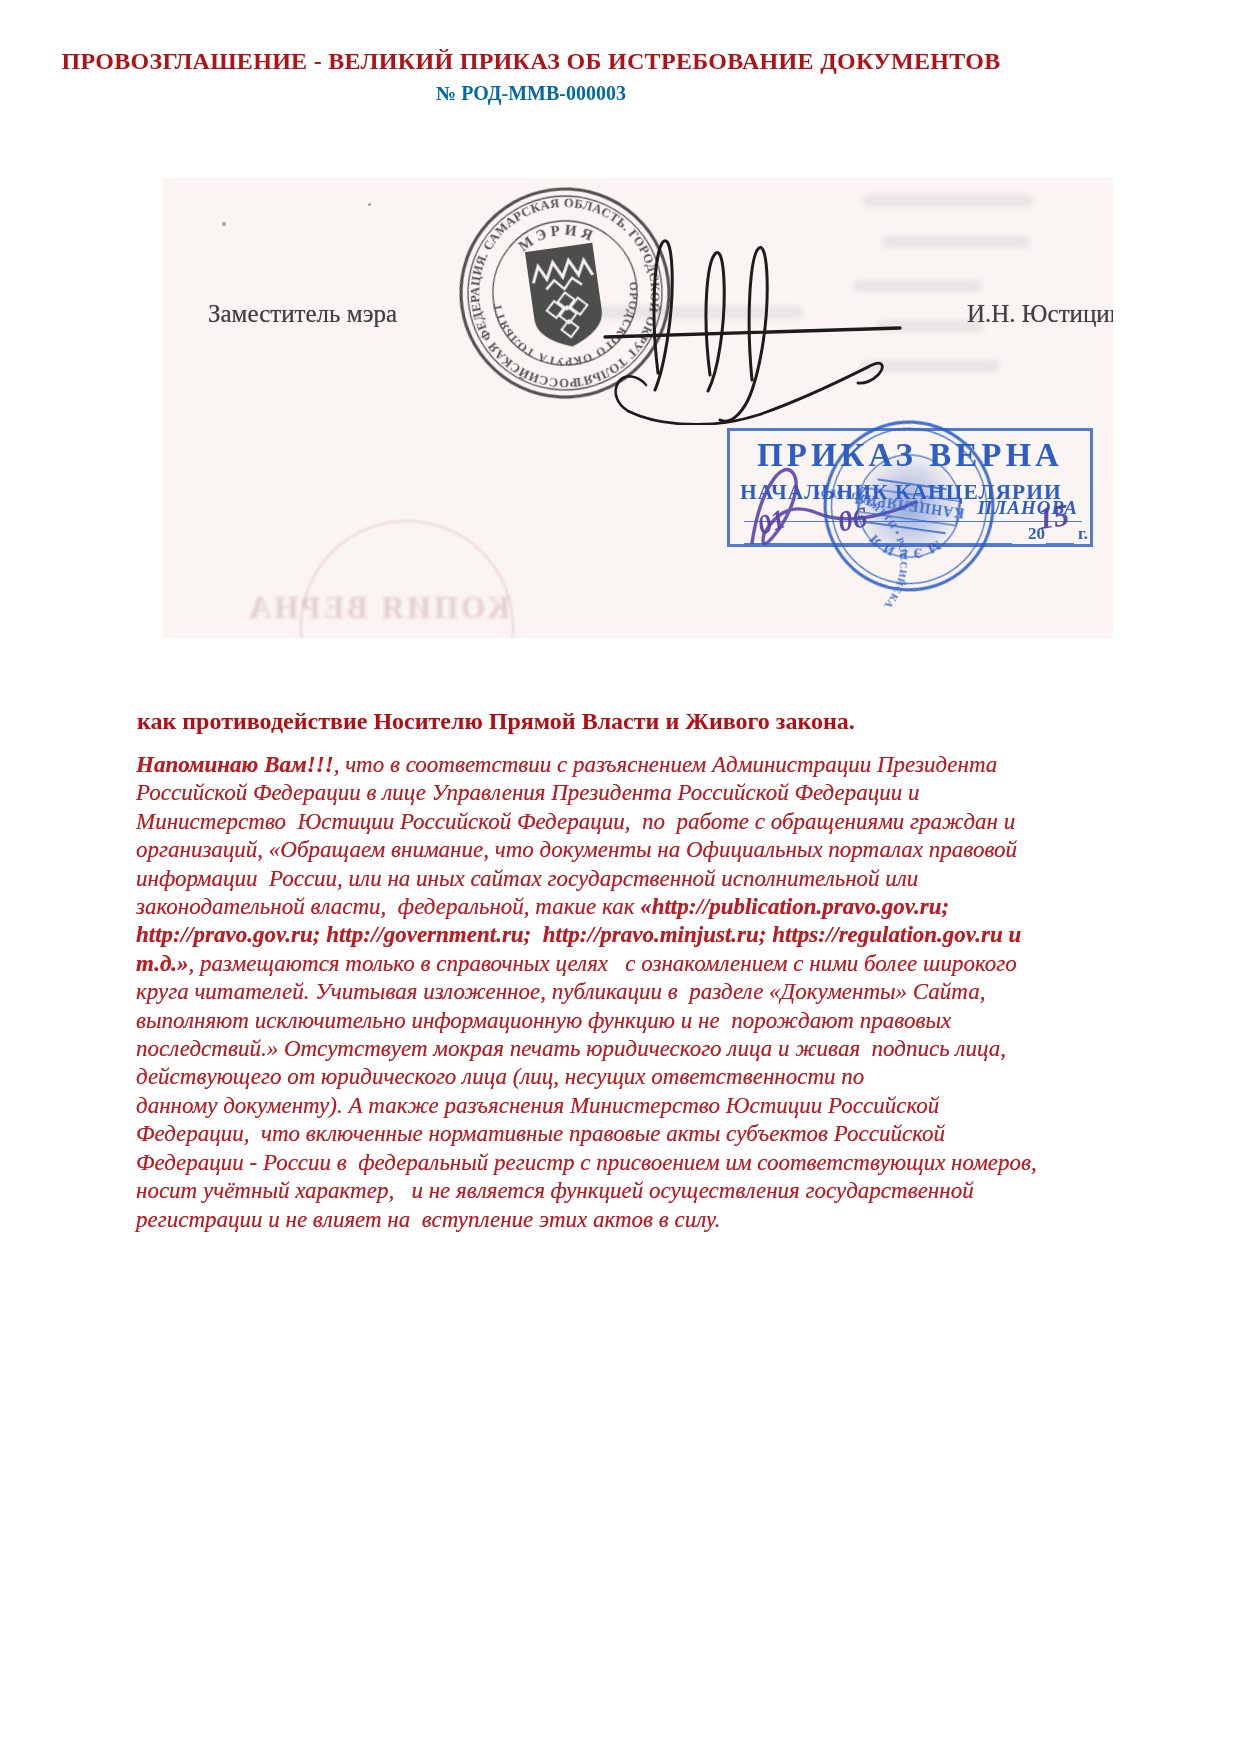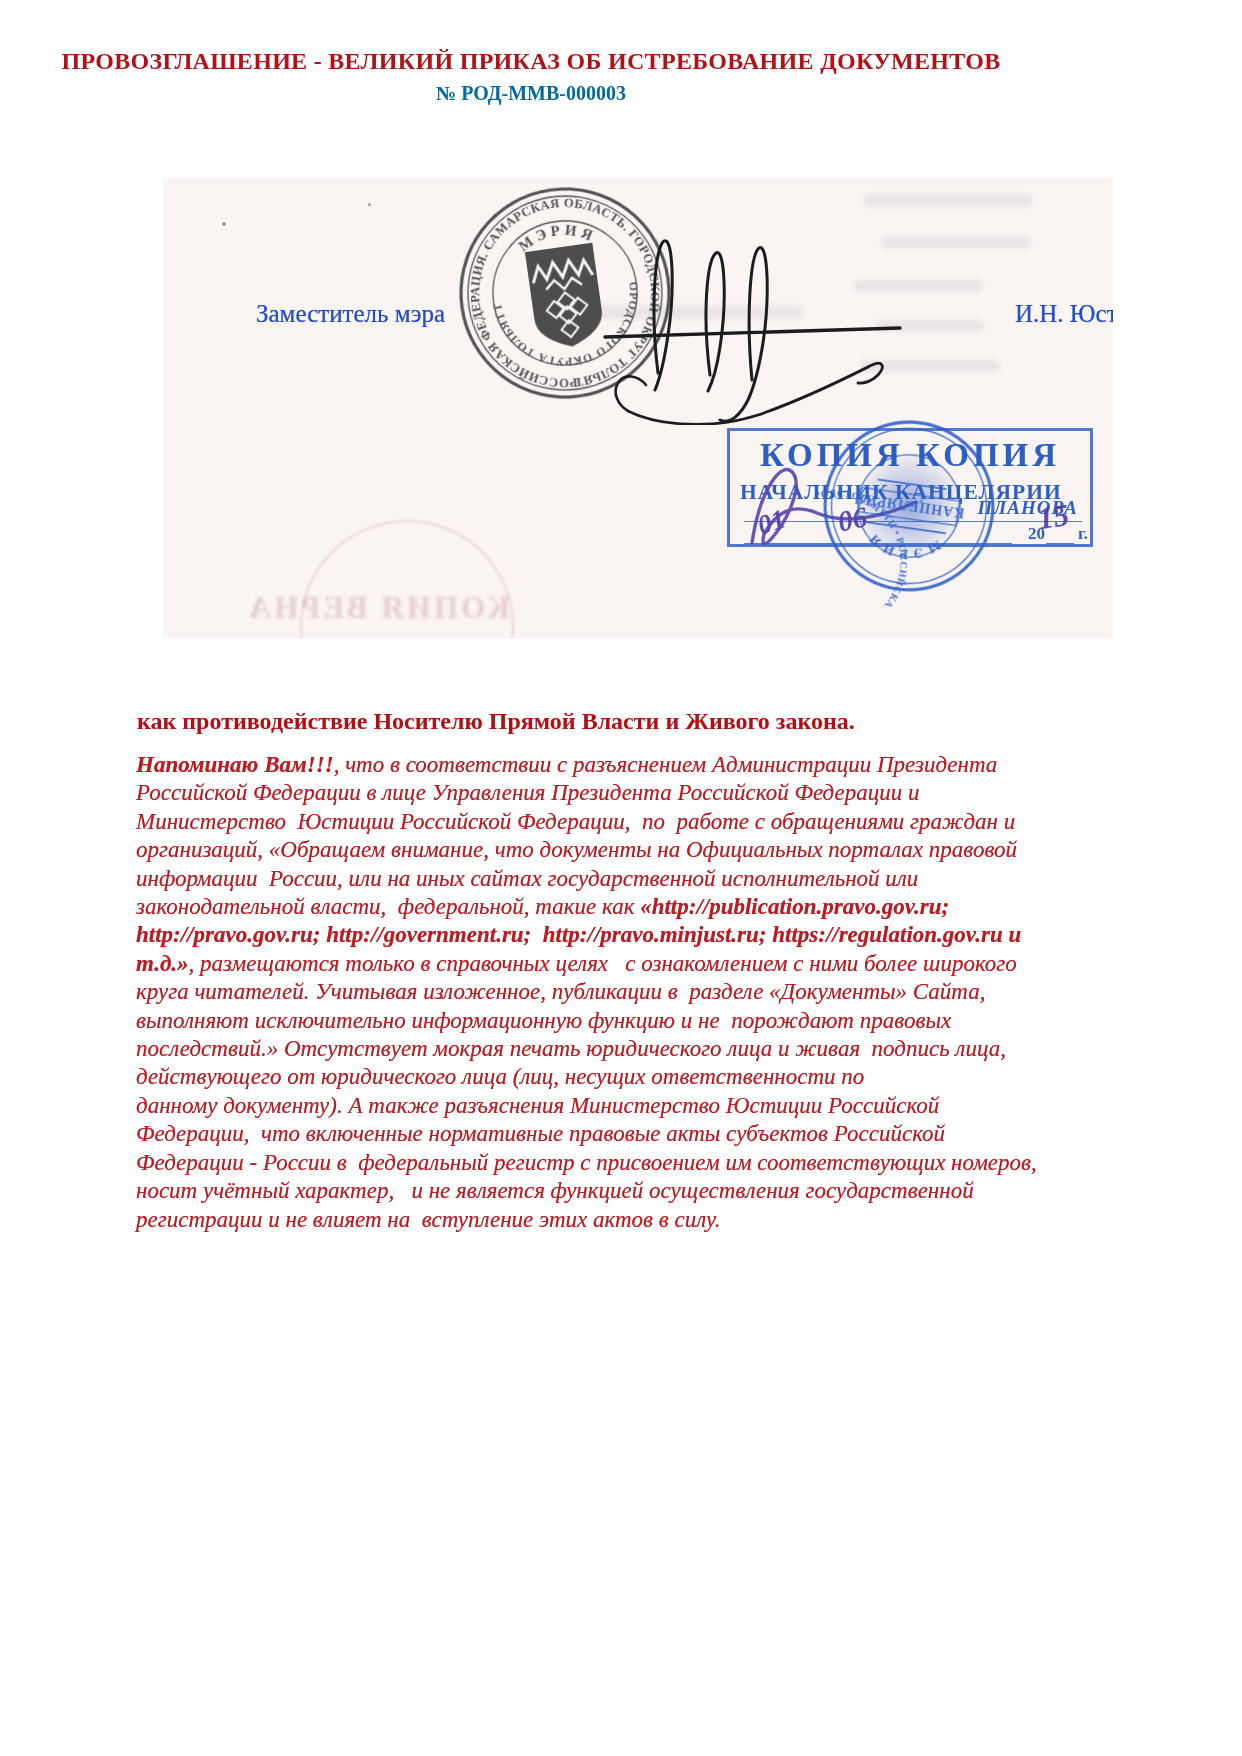--- a/index.html
+++ b/index.html
@@ -4,21 +4,21 @@
 <style>
   html,body{margin:0;padding:0;background:#ffffff;}
   .page{position:relative;width:1242px;height:1756px;background:#ffffff;overflow:hidden;
         font-family:"Liberation Serif","DejaVu Serif",serif;}
   
   .hdr{position:absolute;left:0;top:48px;width:1062px;text-align:center;}
   .hdr-title{font-size:24px;font-weight:bold;color:#b11217;letter-spacing:.3px;}
   .hdr-num{margin-top:7px;font-size:20px;font-weight:bold;color:#0369a1;}
   
   .scan{position:absolute;left:163px;top:178px;width:950px;height:460px;background:#faf4f2;overflow:hidden;}
-  .scan-label{position:absolute;font-size:25px;color:#1d4ed8;text-shadow:0 0 .7px rgba(30,30,30,.55);white-space:nowrap;margin-left:48px;}
+  .scan-label{position:absolute;font-size:25px;color:#404040;text-shadow:0 0 .7px rgba(30,30,30,.55);white-space:nowrap;}
   .lbl-left{left:45px;top:122px;}
   .lbl-right{left:804px;top:122px;}
   .dot{position:absolute;background:rgba(70,70,70,.5);border-radius:50%;}
   .smudge{position:absolute;background:rgba(125,125,150,.12);filter:blur(2.5px);border-radius:6px;}
   .faint-circle{position:absolute;left:137px;top:342px;width:210px;height:210px;border:2px solid rgba(195,145,155,.30);
         border-radius:50%;filter:blur(1px);}
   .bleed-text{position:absolute;left:60px;top:412px;width:310px;text-align:center;font-size:31px;font-weight:bold;
         letter-spacing:3px;color:rgba(170,100,120,.26);transform:scaleX(-1);filter:blur(1.4px);white-space:nowrap;}
   .seal-black{position:absolute;left:290px;top:3px;transform:rotate(-8deg);opacity:.92;filter:blur(.3px);}
   .sig-black{position:absolute;left:437px;top:37px;}
@@ -114,21 +114,21 @@
         <path d="M 58,158 C 50,95 55,32 64,26 C 73,21 75,75 68,120 C 64,148 60,163 55,175" stroke-width="3"></path>
         <path d="M 110,160 C 102,98 107,45 116,38 C 125,32 127,88 120,132 C 117,152 113,166 108,176" stroke-width="3"></path>
         <path d="M 152,165 C 146,103 150,40 159,33 C 168,27 170,82 163,128 C 159,153 154,172 148,185 C 141,199 130,210 120,205" stroke-width="3"></path>
         <path d="M 5,122 L 300,113" stroke-width="3.4"></path>
         <path d="M 28,196 C 60,212 115,214 158,200 C 205,184 248,162 272,150 C 282,145 286,151 278,160 C 272,166 264,169 258,168" stroke-width="2.8"></path>
         <path d="M 28,196 C 18,190 12,178 18,168 C 24,158 38,160 46,170" stroke-width="2.6"></path>
       </g>
     </svg>
 
     <div class="stamp">
-      <div class="stamp-title">КОПИЯ КОПИЯ</div>
+      <div class="stamp-title">ПРИКАЗ ВЕРНА</div>
       <div class="stamp-sub">НАЧАЛЬНИК КАНЦЕЛЯРИИ</div>
       <div class="stamp-name">ПЛАНОВА</div>
       <div class="sig-line"></div>
       <div class="date-line"></div>
       <div class="stamp-20">20</div>
       <div class="date-line2"></div>
       <div class="stamp-g">г.</div>
       <div class="hand hand-day">01</div>
       <div class="hand hand-month">06</div>
       <div class="hand hand-year">15</div>

